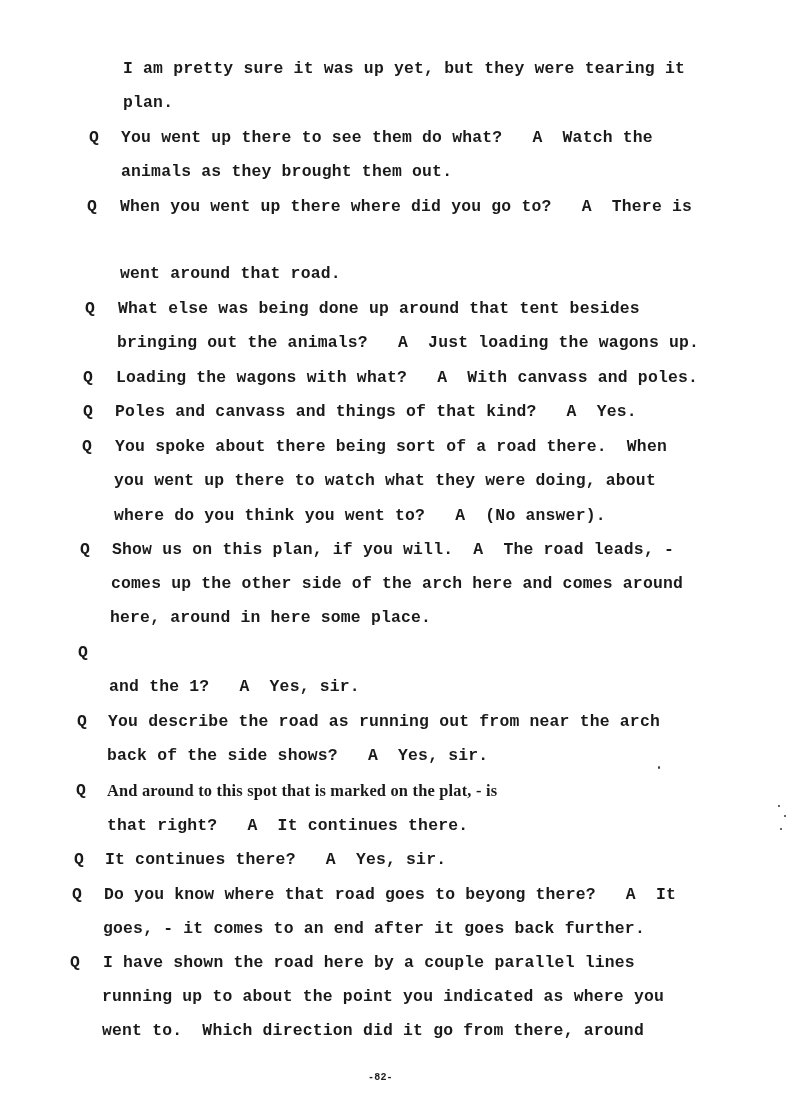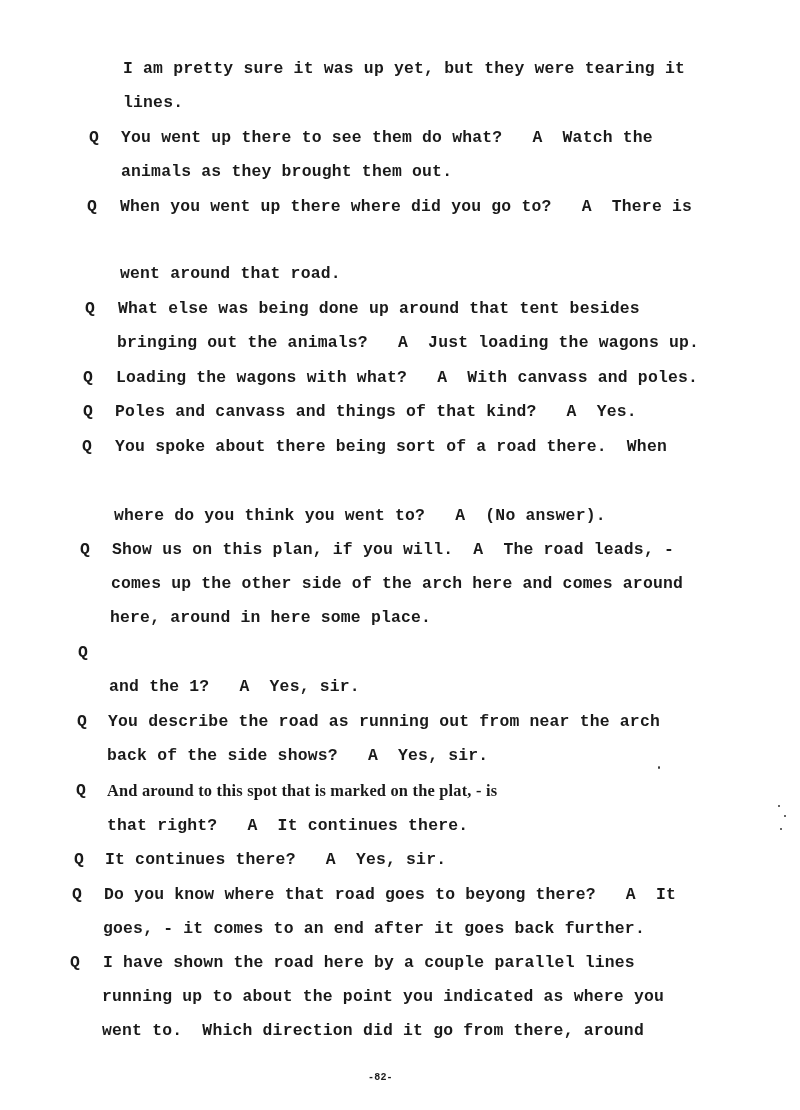--- a/index.html
+++ b/index.html
@@ -14,21 +14,21 @@
   .q { position: absolute; white-space: pre; line-height: 20px; }
   .pagenum { position: absolute; left: 368px; top: 1072px; white-space: pre; font-size: 10px; }
   .speck { position: absolute; background: #333; border-radius: 50%; }
 </style>
 </head>
 <body>
 
 <div class="page">
 
   <div class="line" style="left:123px;top:59px;">I am pretty sure it was up yet, but they were tearing it</div>
-  <div class="line" style="left:123px;top:93px;">lines.</div>
+  <div class="line" style="left:123px;top:93px;">plan.</div>
 
   <div class="q" style="left:89px;top:128px;">Q</div>
   <div class="line" style="left:121px;top:128px;">You went up there to see them do what?   A  Watch the</div>
   <div class="line" style="left:121px;top:162px;">animals as they brought them out.</div>
 
   <div class="q" style="left:87px;top:197px;">Q</div>
   <div class="line" style="left:120px;top:197px;">When you went up there where did you go to?   A  There is</div>
   <div class="line" style="left:120px;top:264px;">went around that road.</div>
 
   <div class="q" style="left:85px;top:299px;">Q</div>
@@ -36,20 +36,21 @@
   <div class="line" style="left:117px;top:333px;">bringing out the animals?   A  Just loading the wagons up.</div>
 
   <div class="q" style="left:83px;top:368px;">Q</div>
   <div class="line" style="left:116px;top:368px;">Loading the wagons with what?   A  With canvass and poles.</div>
 
   <div class="q" style="left:83px;top:402px;">Q</div>
   <div class="line" style="left:115px;top:402px;">Poles and canvass and things of that kind?   A  Yes.</div>
 
   <div class="q" style="left:82px;top:437px;">Q</div>
   <div class="line" style="left:115px;top:437px;">You spoke about there being sort of a road there.  When</div>
+  <div class="line" style="left:114px;top:471px;">you went up there to watch what they were doing, about</div>
   <div class="line" style="left:114px;top:506px;">where do you think you went to?   A  (No answer).</div>
 
   <div class="q" style="left:80px;top:540px;">Q</div>
   <div class="line" style="left:111px;top:574px;">comes up the other side of the arch here and comes around</div>
   <div class="line" style="left:112px;top:540px;">Show us on this plan, if you will.  A  The road leads, -</div>
   <div class="line" style="left:110px;top:608px;">here, around in here some place.</div>
 
   <div class="q" style="left:78px;top:643px;">Q</div>
   <div class="line" style="left:109px;top:677px;">and the 1?   A  Yes, sir.</div>
 

